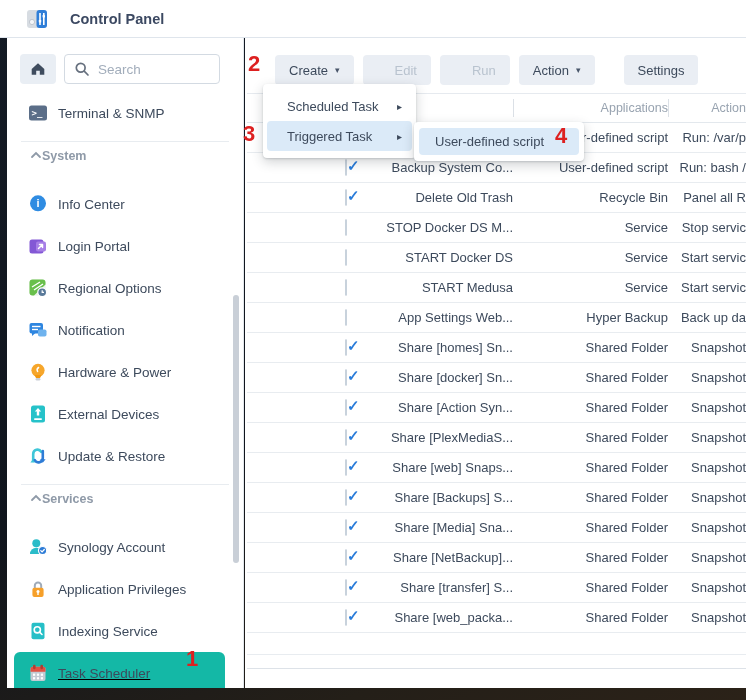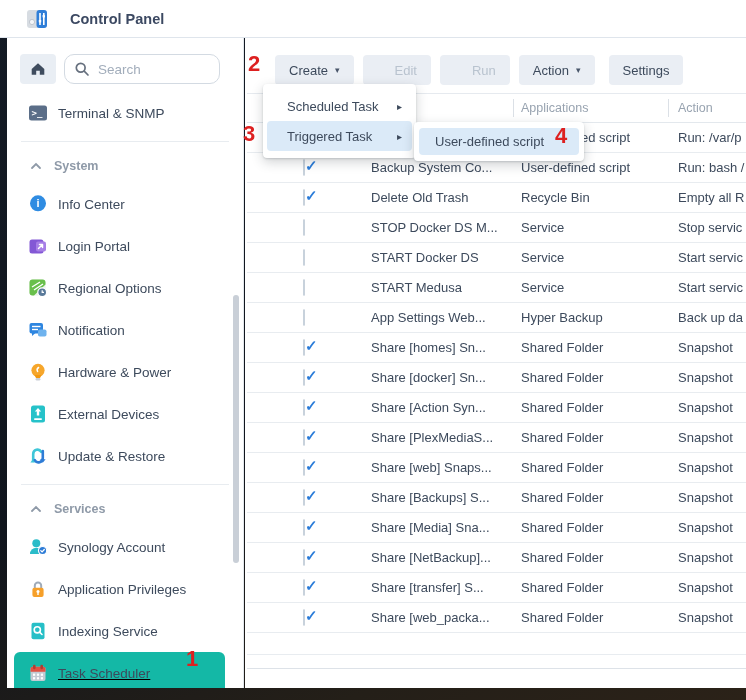--- a/index.html
+++ b/index.html
@@ -8,43 +8,43 @@
   
   .titlebar{position:absolute;left:0;top:0;width:746px;height:38px;background:#fff;
     border-bottom:1px solid #dfe5ec;display:flex;align-items:center;padding-left:26px;box-sizing:border-box;}
   .titlebar .app-title{font-size:14.5px;font-weight:bold;color:#3c4962;margin-left:22px;}
   
   .sidebar{position:absolute;left:7px;top:38px;width:237px;height:650px;background:#fff;
     border-right:1px solid #e2e7ec;box-sizing:border-box;overflow:hidden;}
   .side-top{display:flex;align-items:center;margin:16px 0 8px 13px;gap:8px;}
   .home-btn{width:36px;height:30px;background:#e9eef4;border:none;border-radius:4px;
     display:flex;align-items:center;justify-content:center;cursor:pointer;}
-  .search-box{width:156px;height:30px;border:1px solid #d3dae2;border-radius:10px;background:#fff;
+  .search-box{width:156px;height:30px;border:1px solid #d3dae2;border-radius:4px;background:#fff;
     display:flex;align-items:center;padding-left:9px;box-sizing:border-box;gap:6px;}
   .search-box input{border:none;outline:none;font-size:13.5px;color:#3d4a5c;width:110px;font-family:"Liberation Sans",sans-serif;}
   .search-box input::placeholder{color:#a2adbb;}
   .si{height:42px;display:flex;align-items:center;margin:0 18px 0 7px;padding-left:14px;border-radius:6px;cursor:pointer;}
   .si .lbl{font-size:13.5px;color:#3d4a5c;margin-left:10px;white-space:nowrap;}
   .si.selected{background:#14b8a6;text-decoration:underline;}
   .icn{width:20px;height:20px;display:inline-flex;flex:none;}
   .divider{height:1px;background:#e8ecf0;margin:7px 14px;}
-  .sect{height:34px;display:flex;align-items:center;padding-left:23px;color:#8f9aa8;
-    font-size:12.5px;font-weight:bold;cursor:pointer;gap:12px;}
+  .sect{height:34px;display:flex;align-items:flex-start;padding-left:23px;color:#8f9aa8;
+    font-size:12.5px;font-weight:bold;cursor:pointer;gap:0;}
   .sb-thumb{position:absolute;right:4px;top:257px;width:6px;height:268px;background:#c9cfd7;border-radius:3px;}
   
   .main{position:absolute;left:245px;top:38px;width:501px;height:650px;background:#fff;overflow:hidden;}
   .toolbar{position:absolute;top:17px;left:30px;display:flex;gap:9px;}
   .btn{height:30px;padding:0 14px;background:#eaeef4;border:none;border-radius:4px;
     font-size:13px;color:#3d4a5c;display:flex;align-items:center;cursor:pointer;font-family:"Liberation Sans",sans-serif;}
   .btn .caret{font-size:9px;margin-left:7px;color:#49566a;}
   .btn.disabled{color:#b9c3cf;cursor:default;padding-left:32px;}
-  .btn.settings{margin-left:5px;}
+  .btn.settings{margin-left:20px;}
   
   .tbl{position:absolute;top:55px;left:2px;right:0;}
-  .gridrow{display:grid;grid-template-columns:56px 44px 166px 155px 1fr;align-items:center;}
+  .gridrow{display:grid;grid-template-columns:56px 44px 166px 155px 1fr;align-items:center;text-align:right;}
   .thead{height:28px;border-top:1px solid #e6eaef;border-bottom:1px solid #e3e8ed;
     color:#98a3b0;font-size:12.5px;}
   .th{position:relative;height:28px;line-height:28px;white-space:nowrap;overflow:hidden;cursor:pointer;}
   .th-apps{padding-left:8px;}
   .th-action{padding-left:10px;}
   .th-apps::before,.th-action::before{content:"";position:absolute;left:0;top:5px;width:1px;height:18px;background:#dbe0e6;}
   .trow{height:29px;border-bottom:1px solid #e8ecf0;font-size:13px;color:#3d4a5c;cursor:pointer;}
   .cell{white-space:nowrap;overflow:hidden;}
   .c-name{padding-left:24px;}
   .c-app{padding-left:8px;}
@@ -329,21 +329,21 @@
     <div class="cell c-name">Backup System Co...</div>
     <div class="cell c-app">User-defined script</div>
     <div class="cell c-action">Run: bash /</div>
   </div>
 
   <div class="gridrow trow">
     <div></div>
     <div><span class="cb on"><span class="mark">✓</span></span></div>
     <div class="cell c-name">Delete Old Trash</div>
     <div class="cell c-app">Recycle Bin</div>
-    <div class="cell c-action">Empty all R</div>
+    <div class="cell c-action">Panel all R</div>
   </div>
 
   <div class="gridrow trow">
     <div></div>
     <div><span class="cb off"><span class="mark"></span></span></div>
     <div class="cell c-name">STOP Docker DS M...</div>
     <div class="cell c-app">Service</div>
     <div class="cell c-action">Stop servic</div>
   </div>
 

